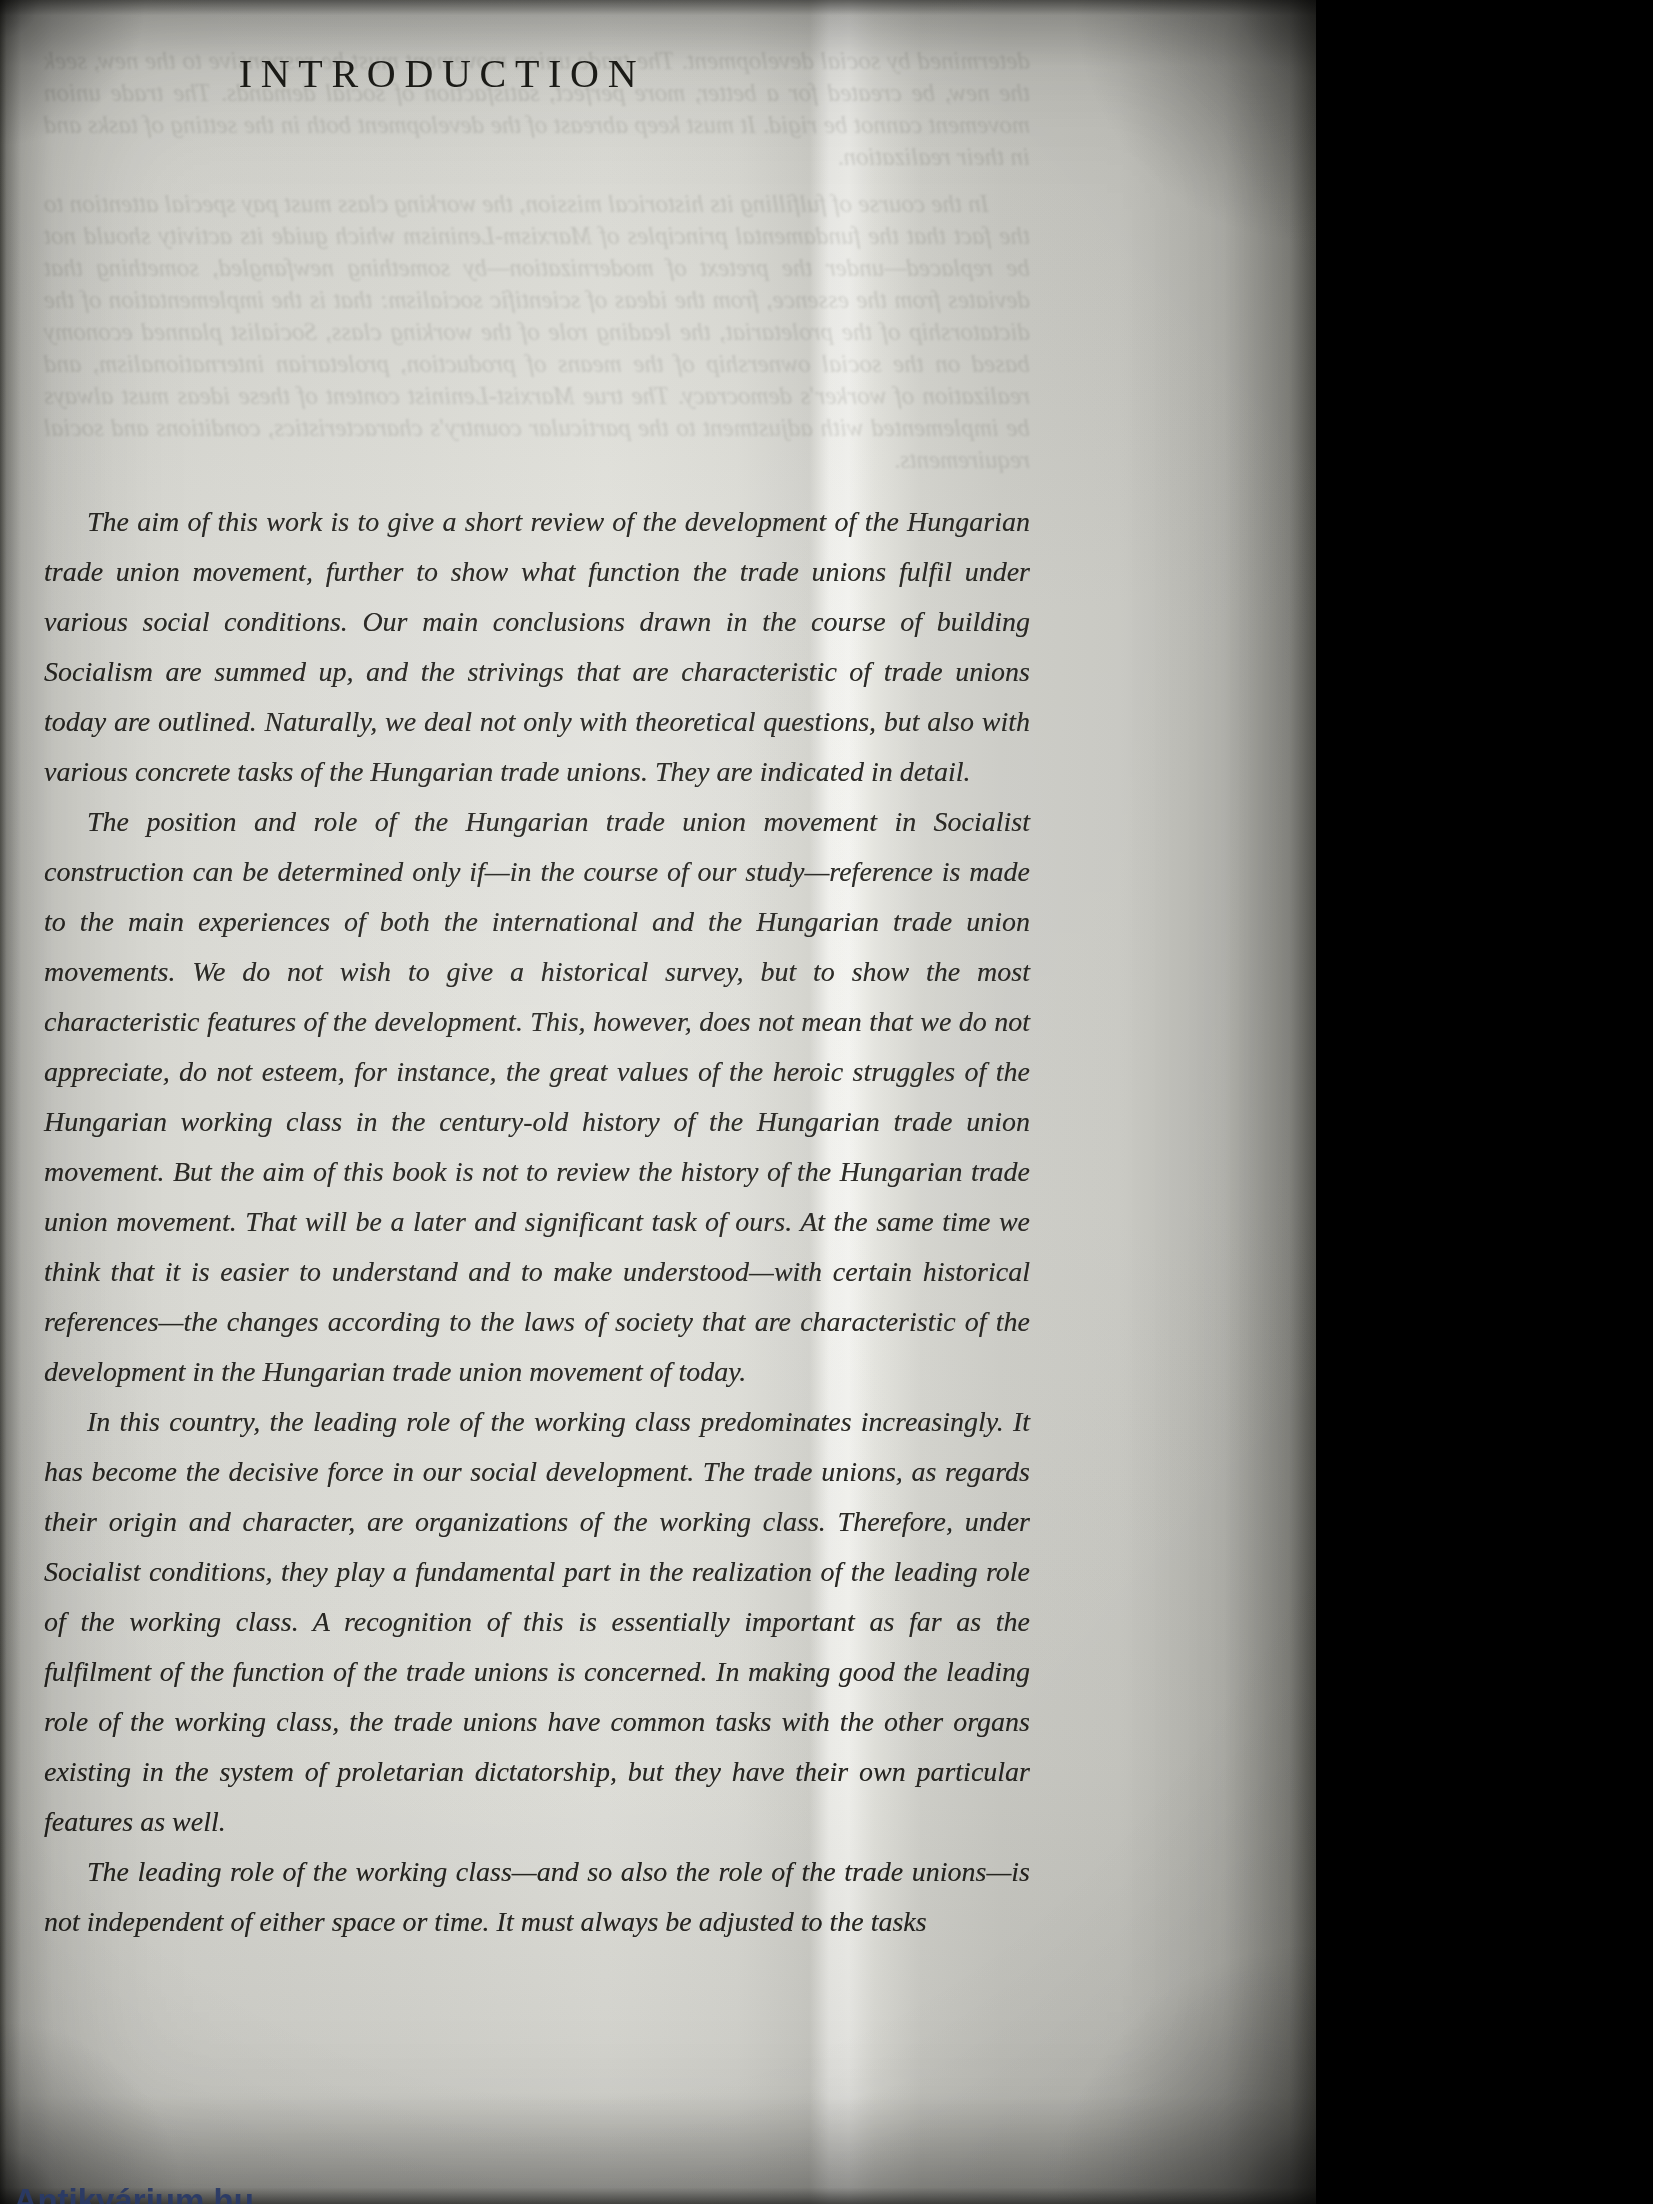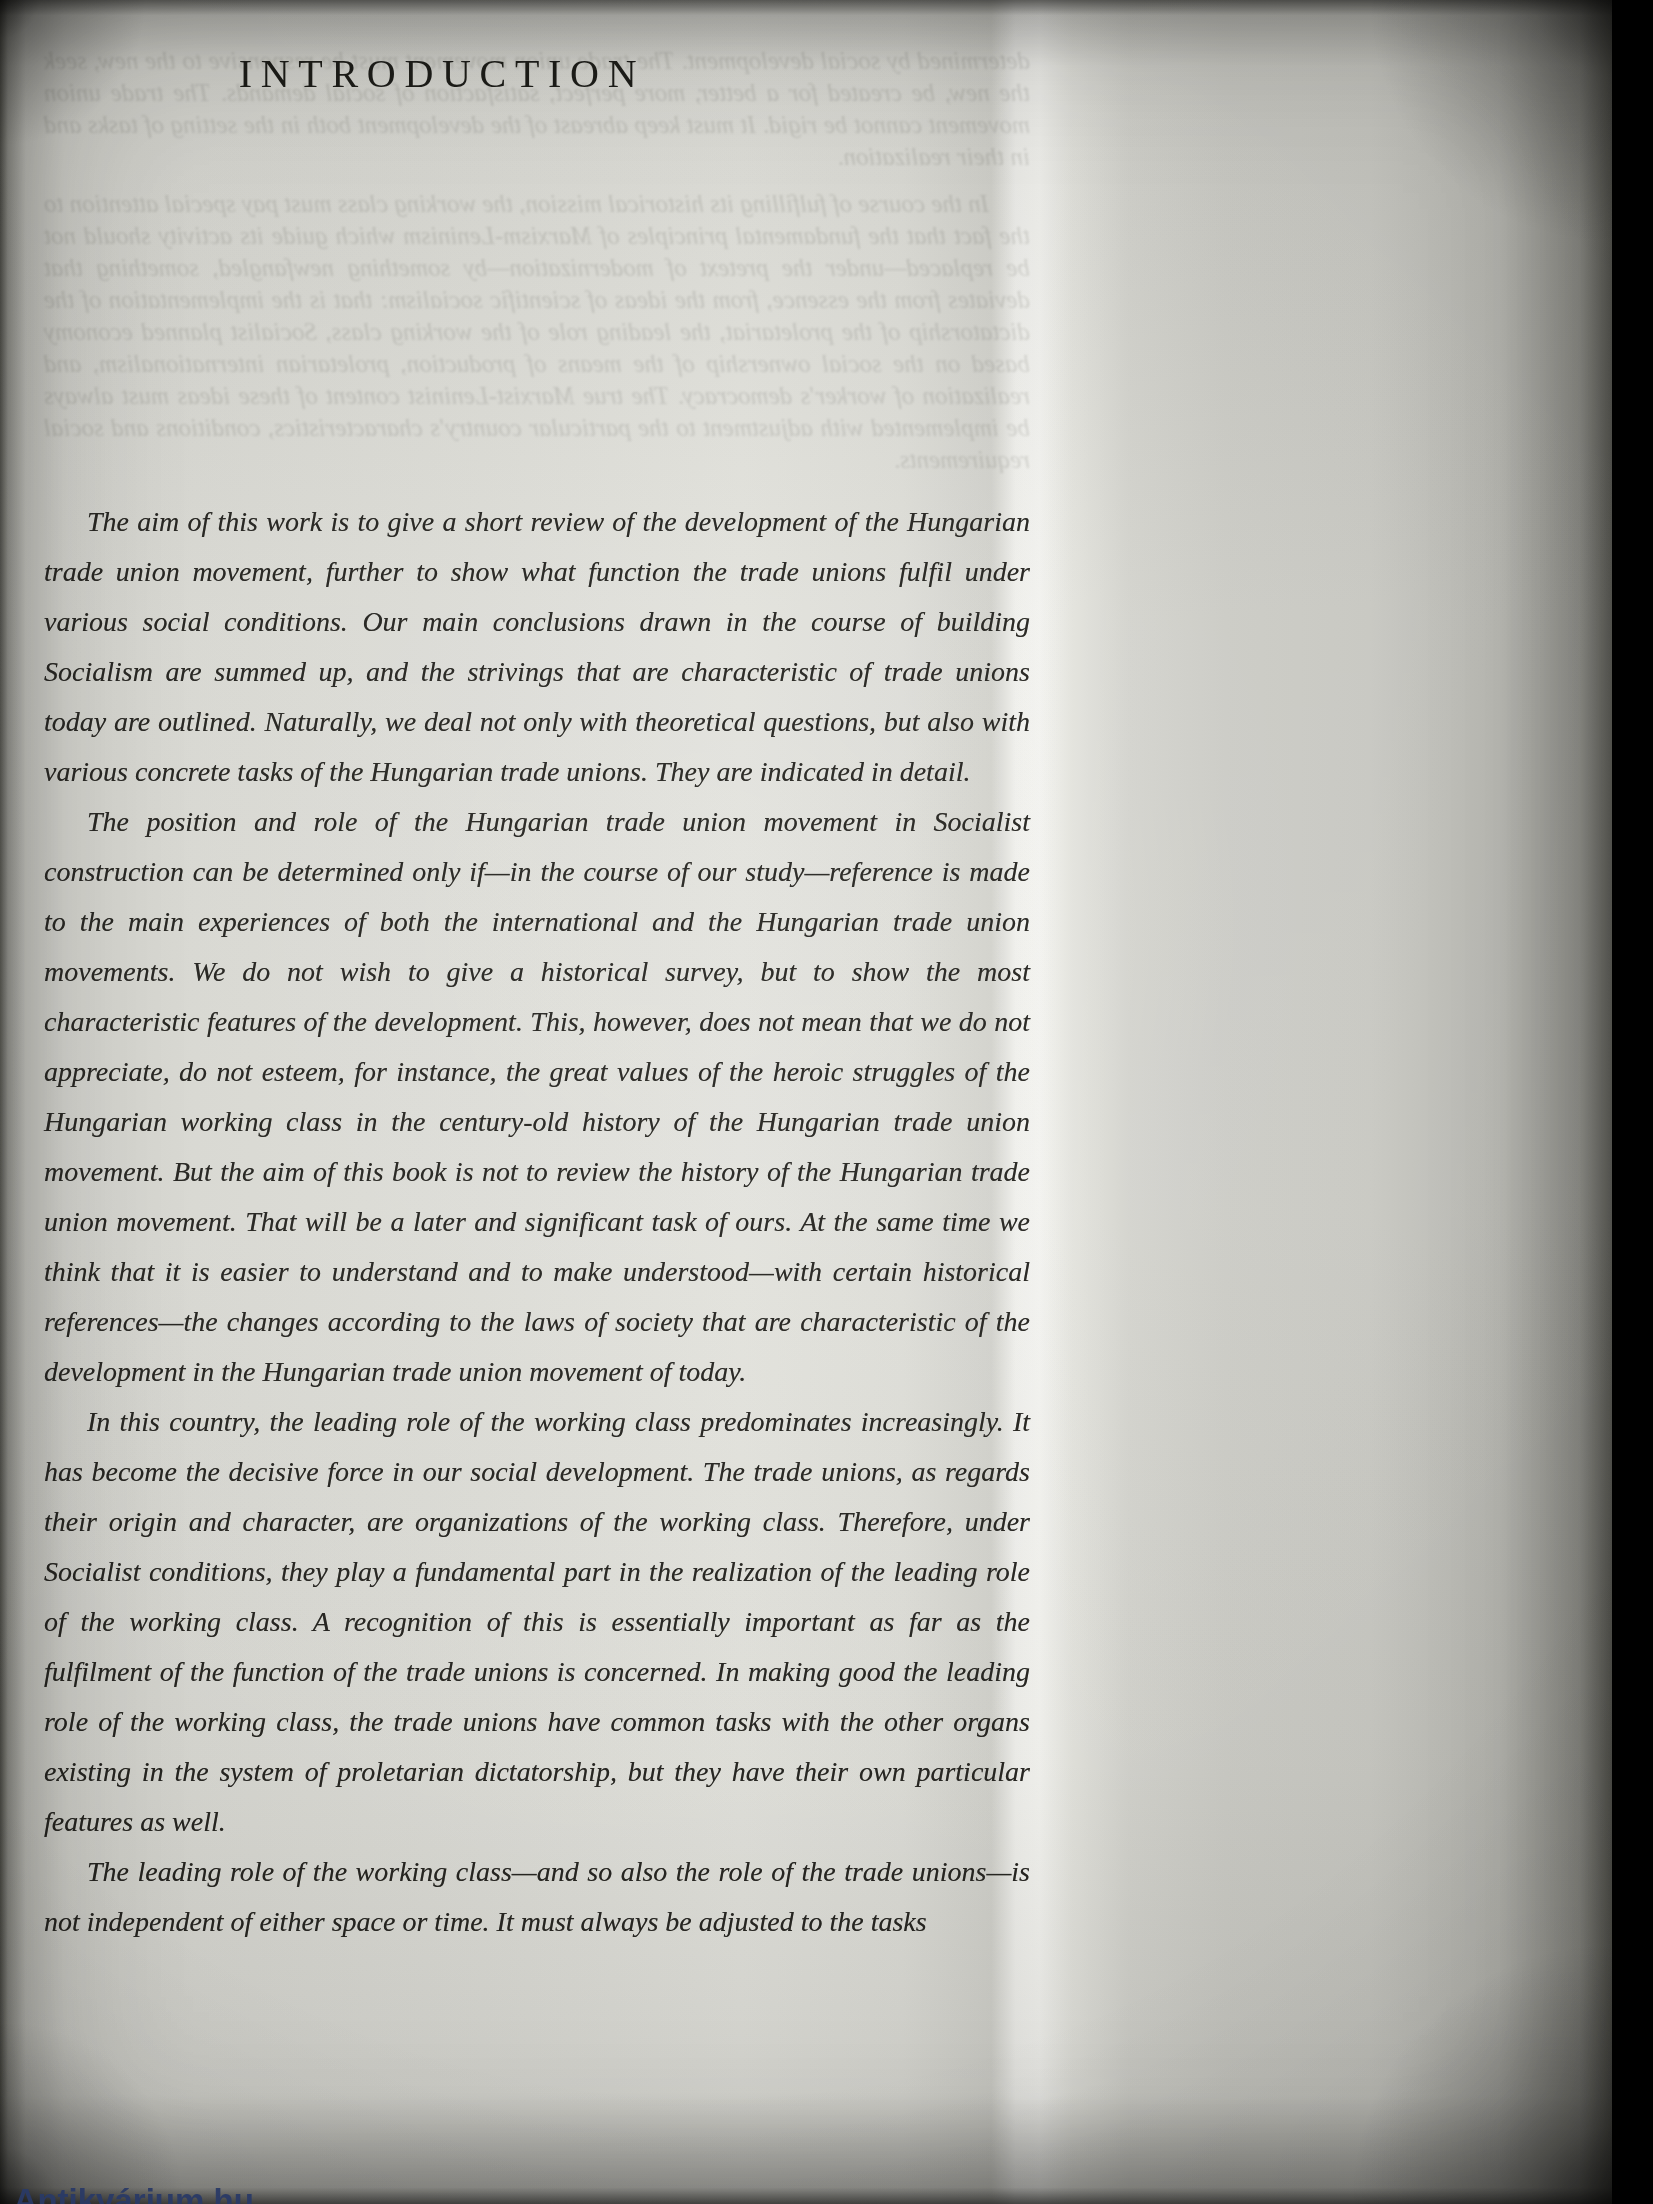--- a/index.html
+++ b/index.html
@@ -2,21 +2,21 @@
 <html><head>
 <meta charset="utf-8">
 <style>
   html, body {
     margin: 0;
     padding: 0;
     background: #000;
   }
   .photo {
     position: relative;
-    width: 1612px;
+    width: 1316px;
     height: 2205px;
     overflow: hidden;
     background: #d6d6d0;
     font-family: "Liberation Serif", serif;
   }
   .layer {
     position: absolute;
     inset: 0;
     pointer-events: none;
   }

